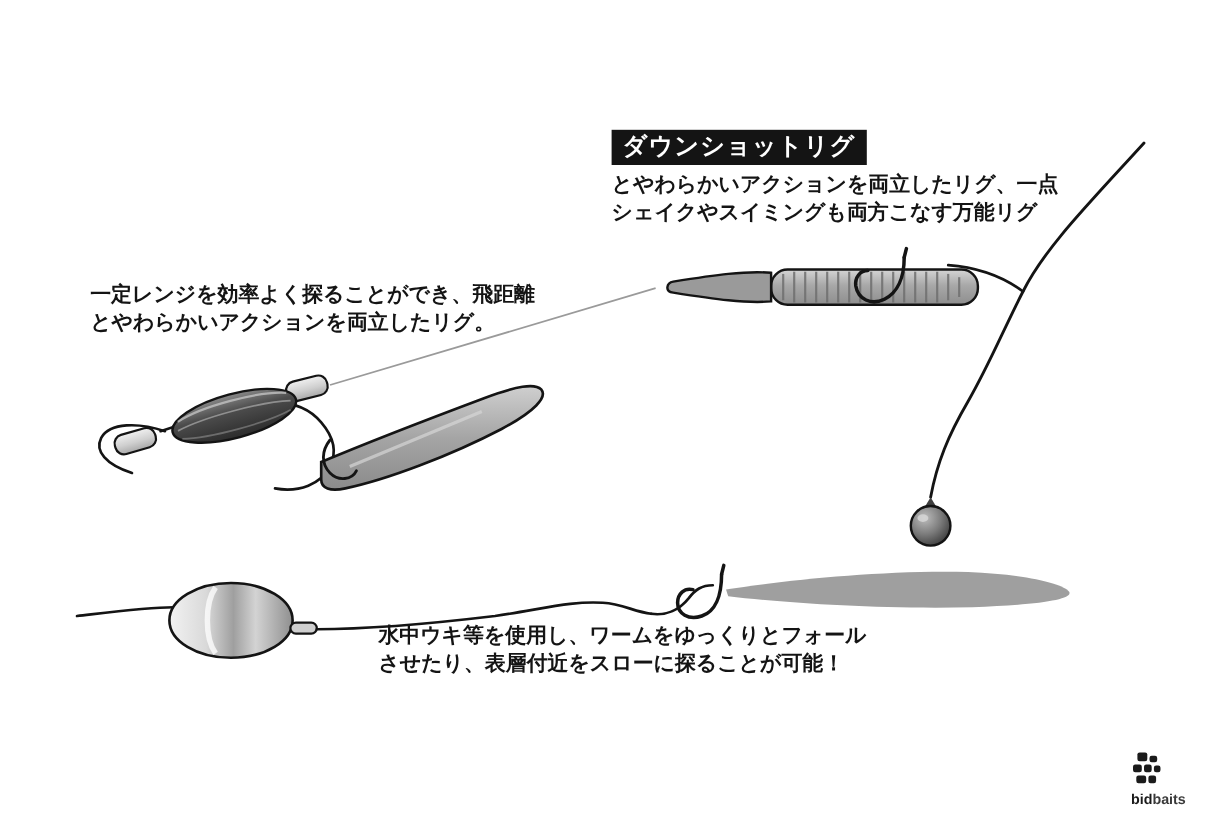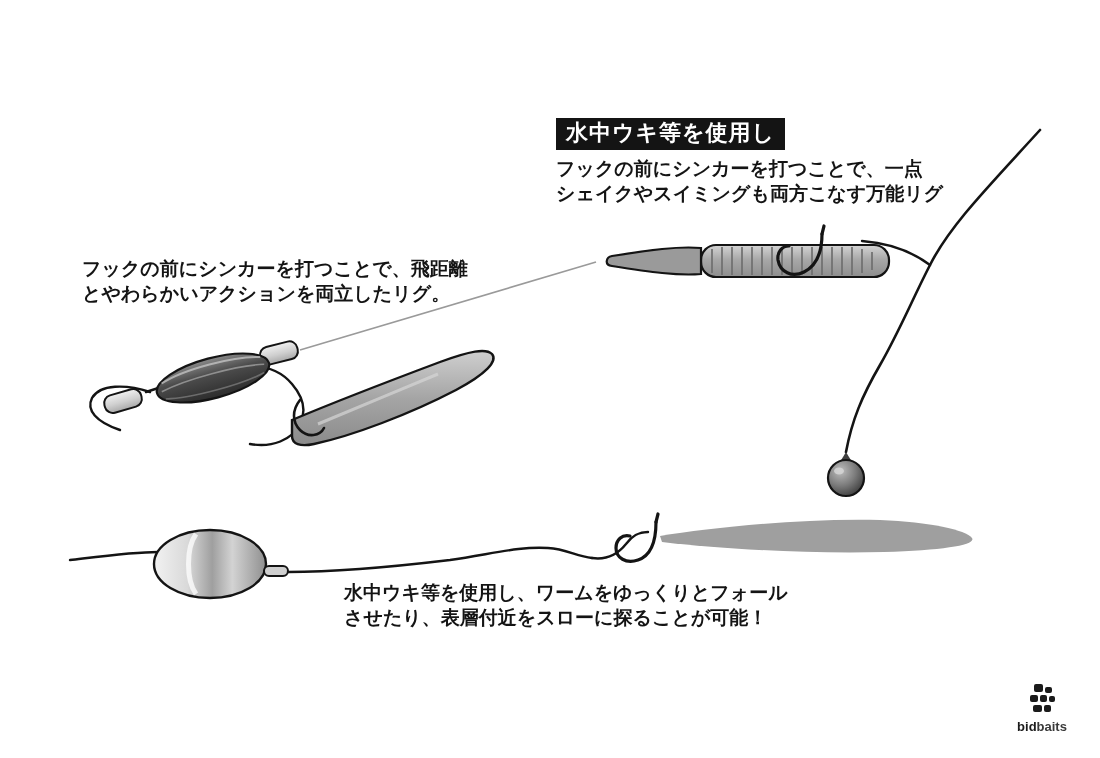--- a/index.html
+++ b/index.html
@@ -46,35 +46,35 @@
     margin-top: 5px;
     white-space: pre-line;
     letter-spacing: 0px;
   }
   
   #lbl-downshot { left: 556px; top: 118px; }
   #lbl-downshot .label-body { margin-top: 6px; }
   #lbl-split { left: 82px; top: 250px; }
   #lbl-split .label-body { margin-top: 6px; }
   #lbl-float { left: 344px; top: 560px; }
-  #lbl-float .label-body { margin-top: 20px; }
+  #lbl-float .label-body { margin-top: 6px; }
 
   #brand {
     position: absolute;
     right: 22px;
     bottom: 24px;
     width: 72px;
     height: 52px;
   }
   #brand .brand-text {
     position: absolute;
     bottom: 0;
     left: 0;
     width: 72px;
-    text-align: center;
+    text-align: right;
     font-size: 13px;
     font-weight: bold;
     color: #1b1b1b;
     letter-spacing: 0px;
     margin-top: 46px;
   }
   #brand .brand-text .accent { color: #3a3a3a; }
 </style>
 </head>
 <body>
@@ -197,27 +197,27 @@
       <path d="M592 558 C 606 560, 618 554, 626 544 C 632 536, 638 532, 648 532" fill="none" stroke="#141414" stroke-width="2.4" stroke-linecap="round"></path>
 
       <path d="M656 522 C 656 542, 650 556, 638 560 C 626 564, 616 558, 616 548 C 616 540, 622 534, 630 536" fill="none" stroke="#141414" stroke-width="3.2" stroke-linecap="round"></path>
       <path d="M656 522 L 658 514" fill="none" stroke="#141414" stroke-width="3.2" stroke-linecap="round"></path>
 
       <path d="M660 536 C 710 528, 800 518, 880 520 C 930 522, 966 530, 972 538 C 976 545, 944 550, 884 552 C 800 554, 712 548, 662 542 Z" fill="#9f9f9f" stroke="none"></path>
     </g>
   </svg>
 
   <div class="label-block" id="lbl-downshot">
-    <div class="label-tag">水中ウキ等を使用し</div>
-    <div class="label-body">フックの前にシンカーを打つことで、一点
+    <div class="label-tag">ダウンショットリグ</div>
+    <div class="label-body">とやわらかいアクションを両立したリグ、一点
 シェイクやスイミングも両方こなす万能リグ</div>
   </div>
 
   <div class="label-block" id="lbl-split">
-    <div class="label-body">フックの前にシンカーを打つことで、飛距離
+    <div class="label-body">一定レンジを効率よく探ることができ、飛距離
 とやわらかいアクションを両立したリグ。</div>
   </div>
 
   <div class="label-block" id="lbl-float">
     <div class="label-body">水中ウキ等を使用し、ワームをゆっくりとフォール
 させたり、表層付近をスローに探ることが可能！</div>
   </div>
 
   <div id="brand">
     <svg width="72" height="36" viewBox="0 0 72 36" xmlns="http://www.w3.org/2000/svg">

